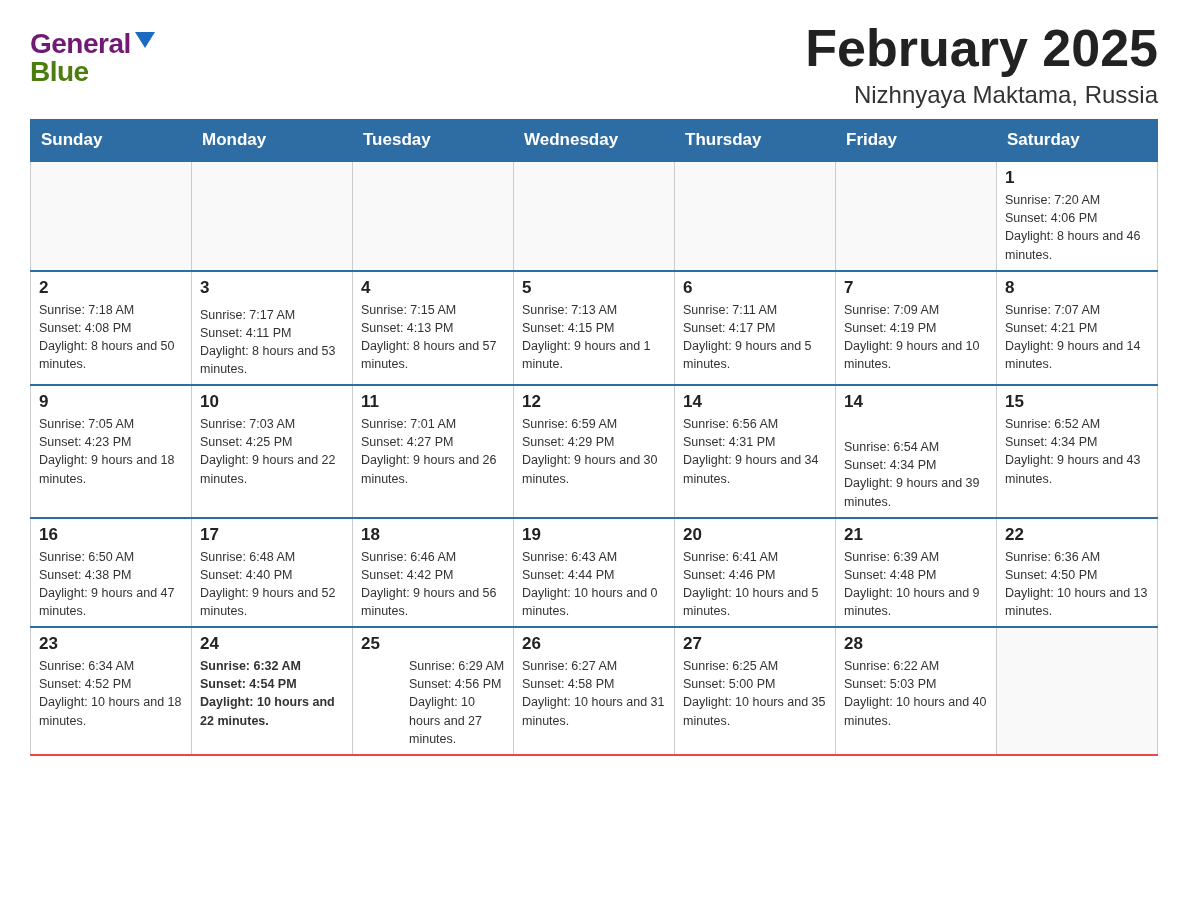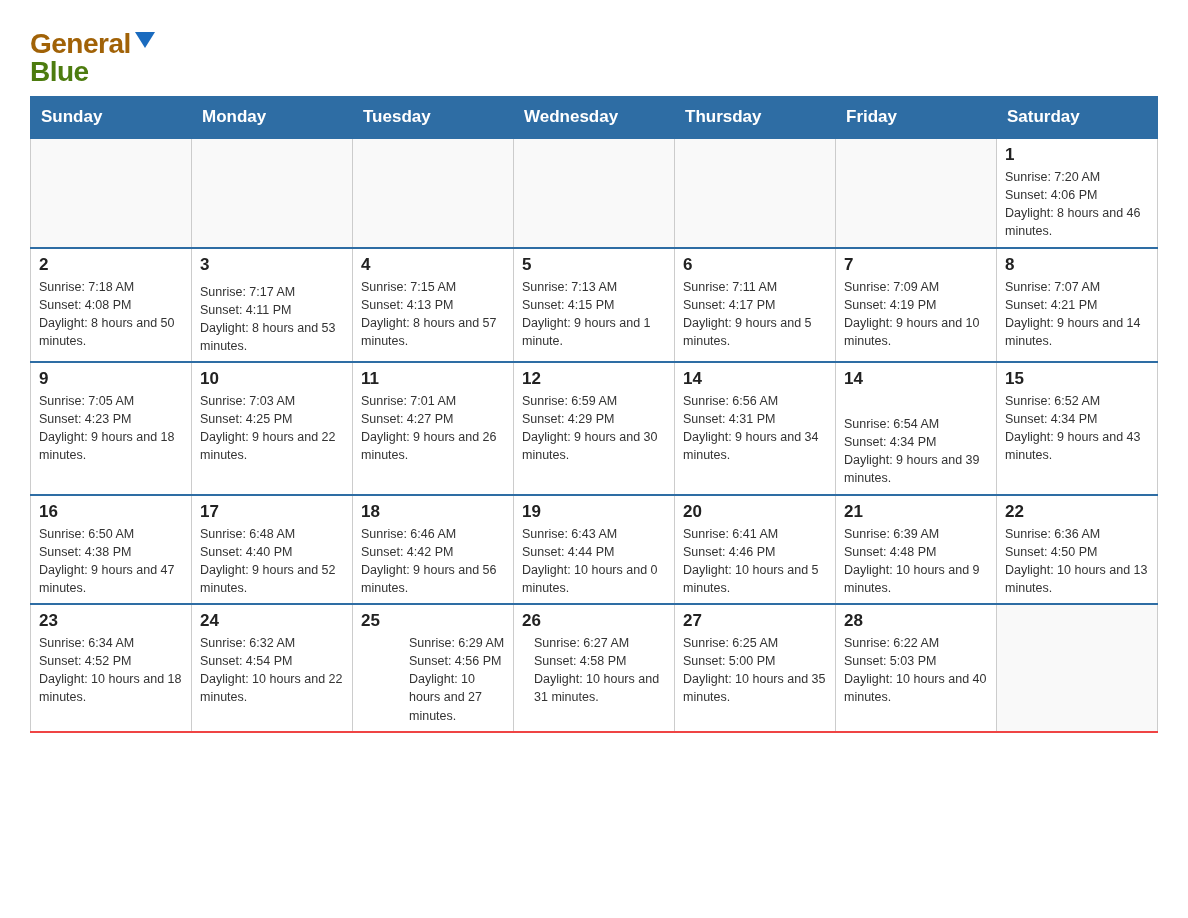--- a/index.html
+++ b/index.html
@@ -18,21 +18,21 @@
     }
     .logo {
       display: flex;
       flex-direction: column;
       align-items: flex-start;
       margin-top: 10px;
     }
     .logo-text-general {
       font-size: 28px;
       font-weight: bold;
-      color: #a16207;
+      color: #701a75;
       letter-spacing: -0.5px;
       line-height: 1;
     }
     .logo-text-blue {
       font-size: 28px;
       font-weight: bold;
       color: #4d7c0f;
       letter-spacing: -0.5px;
       line-height: 1;
     }
@@ -118,20 +118,22 @@
   <div class="logo">
     <div class="logo-row">
       <span class="logo-text-general">General</span>
       <span class="logo-icon"></span>
     </div>
     <div class="logo-row">
       <span class="logo-text-blue">Blue</span>
     </div>
   </div>
   <div class="title-section">
+    <div class="month-title">February 2025</div>
+    <div class="location-title">Nizhnyaya Maktama, Russia</div>
   </div>
 </div>
 
 <table class="calendar">
   <thead>
     <tr>
 
     <th>Sunday</th>
         <th>Monday</th>
         <th>Tuesday</th>
@@ -290,33 +292,33 @@
       </tr>
       <tr class="week-row last-row">
         <td>
           <span class="day-number">23</span>
           <div class="day-info" style="white-space: pre-line;">Sunrise: 6:34 AM
 Sunset: 4:52 PM
 Daylight: 10 hours and 18 minutes.</div>
         </td>
         <td>
           <span class="day-number">24</span>
-          <div class="day-info" style="white-space: pre-line;">Sunrise: 6:32 AM
+          <div class="day-info" style="white-space: pre-line; font-weight: bold;">Sunrise: 6:32 AM
 Sunset: 4:54 PM
 Daylight: 10 hours and 22 minutes.</div>
         </td>
         <td>
           <span class="day-number">25</span>
           <div class="day-info" style="white-space: pre-line; margin-left: 48px;">Sunrise: 6:29 AM
 Sunset: 4:56 PM
 Daylight: 10 hours and 27 minutes.</div>
         </td>
         <td>
           <span class="day-number">26</span>
-          <div class="day-info" style="white-space: pre-line; margin-left: 12px;">Sunrise: 6:27 AM
+          <div class="day-info" style="white-space: pre-line;">Sunrise: 6:27 AM
 Sunset: 4:58 PM
 Daylight: 10 hours and 31 minutes.</div>
         </td>
         <td>
           <span class="day-number">27</span>
           <div class="day-info" style="white-space: pre-line;">Sunrise: 6:25 AM
 Sunset: 5:00 PM
 Daylight: 10 hours and 35 minutes.</div>
         </td>
         <td>

